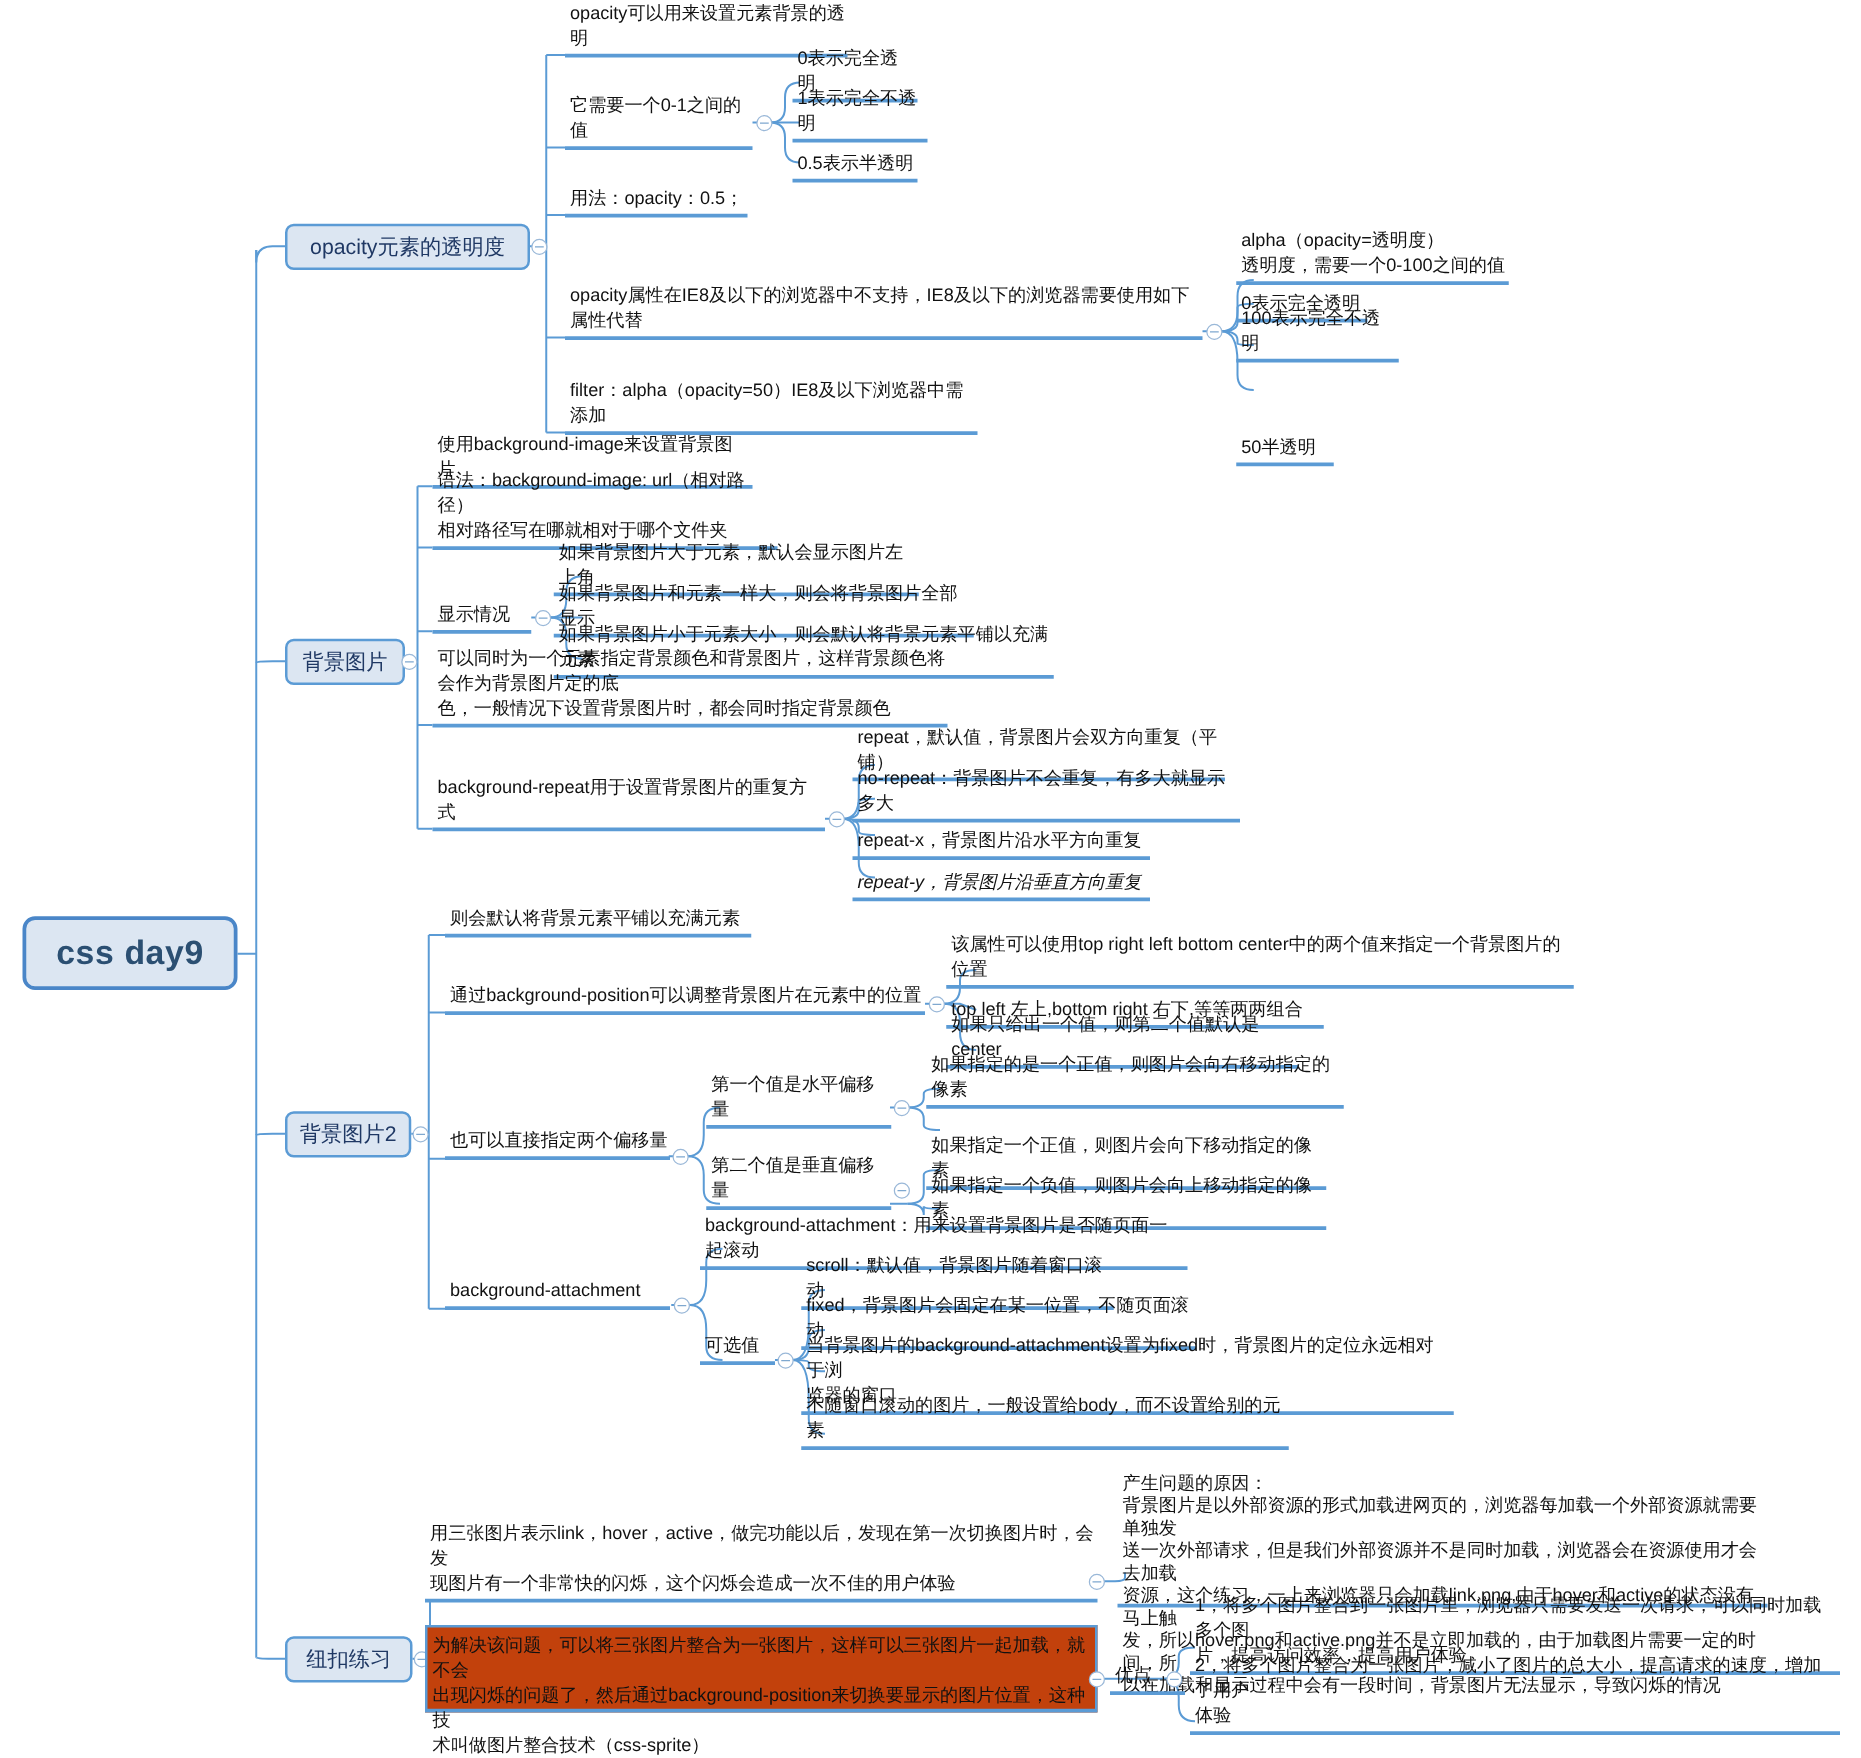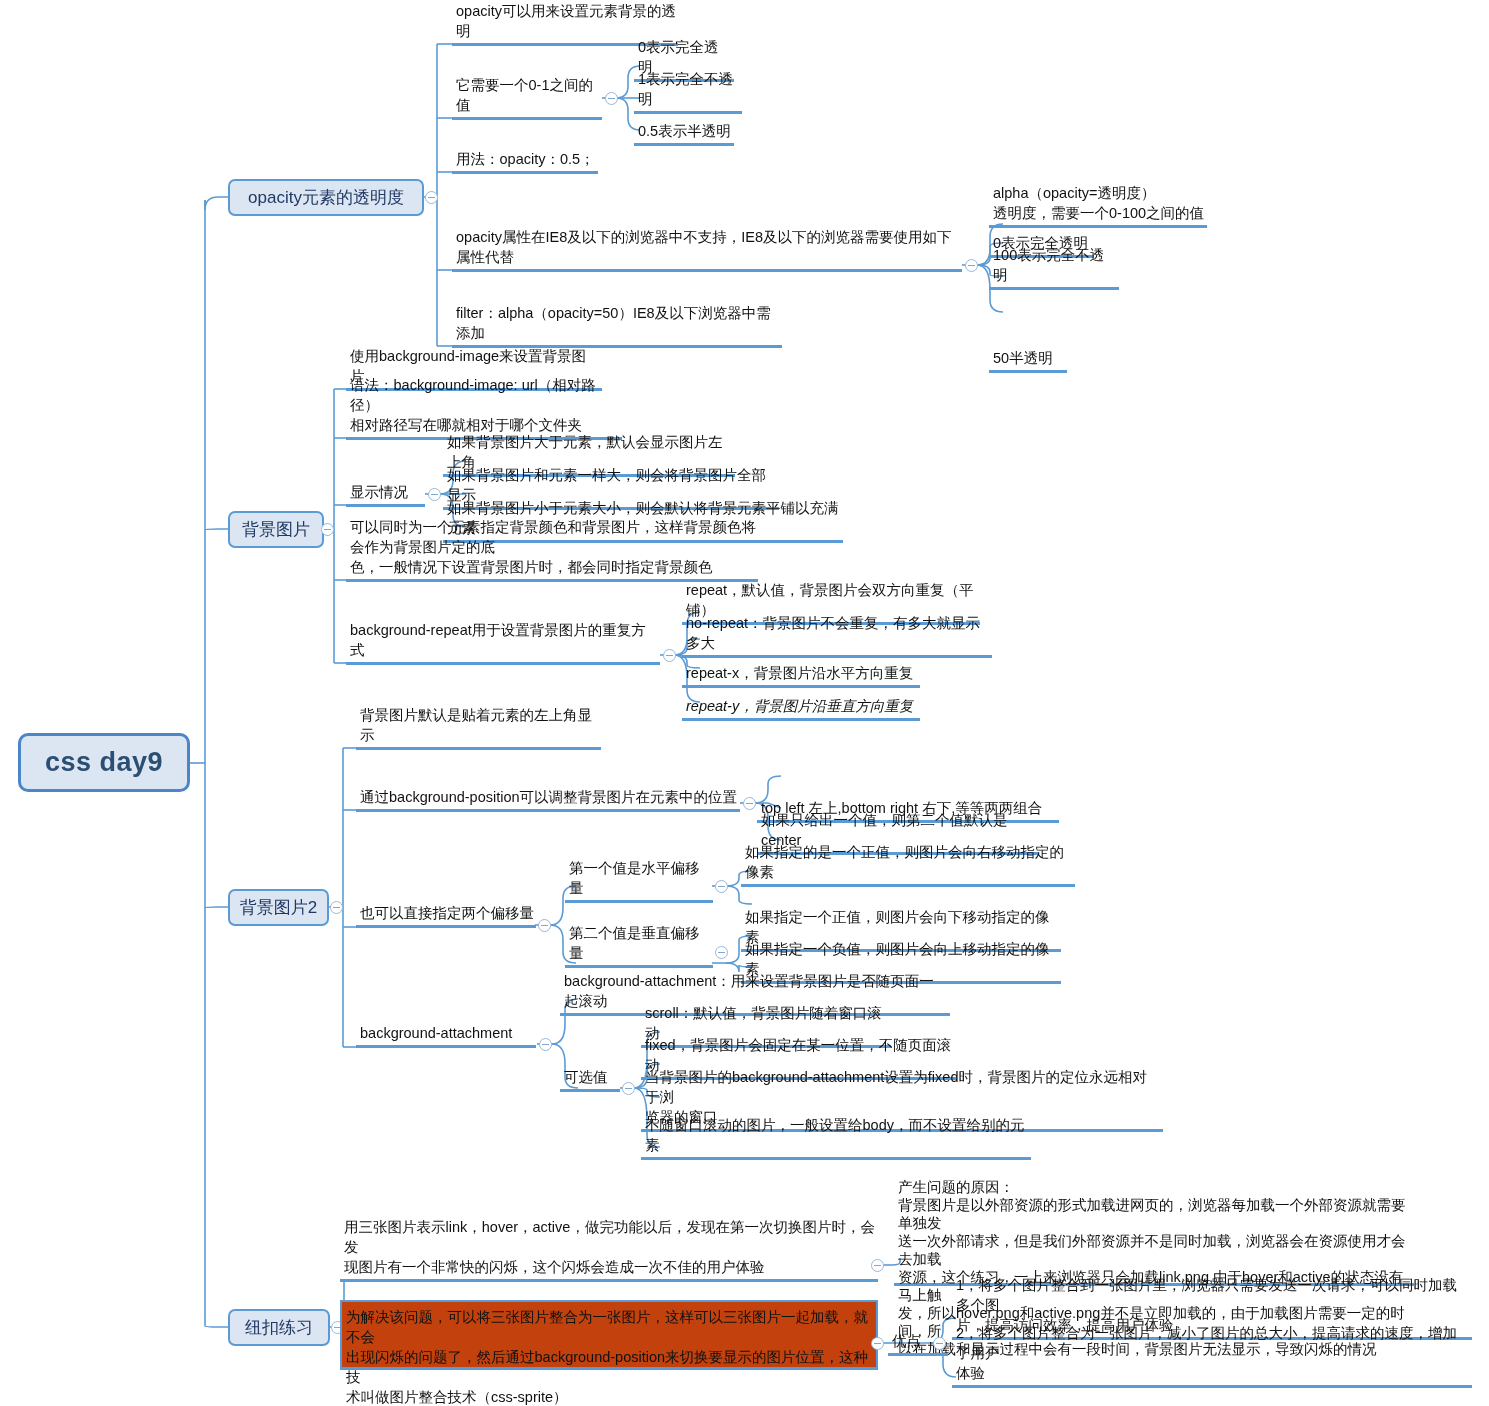--- a/index.html
+++ b/index.html
@@ -225,24 +225,25 @@
   <div class="topic" style="left:682px;top:597px;width:298px;height:28px;">repeat，默认值，背景图片会双方向重复（平铺）</div>
   <div class="topic" style="left:682px;top:630px;width:310px;height:28px;">no-repeat：背景图片不会重复，有多大就显示多大</div>
   <div class="topic" style="left:682px;top:660px;width:238px;height:28px;">repeat-x，背景图片沿水平方向重复</div>
   <div class="topic" style="left:682px;top:693px;width:238px;height:28px;font-style:italic;">repeat-y，背景图片沿垂直方向重复</div>
 
   <div class="branch" style="left:228px;top:889px;width:101px;height:37px;">
     <span>背景图片2</span>
   </div>
   <div class="toggle" style="left:330px;top:901px;"></div>
 
-  <div class="topic" style="left:356px;top:722px;width:245px;height:28px;">背景图片默认是贴着元素的左上角显示</div>
+  <div class="topic" style="left:356px;top:722px;width:245px;height:28px;">则会默认将背景元素平铺以充满元素</div>
 
   <div class="topic" style="left:356px;top:784px;width:384px;height:28px;">通过background-position可以调整背景图片在元素中的位置</div>
   <div class="toggle" style="left:743px;top:797px;"></div>
+  <div class="topic" style="left:757px;top:763px;width:502px;height:28px;">该属性可以使用top right left bottom center中的两个值来指定一个背景图片的位置</div>
   <div class="topic" style="left:757px;top:795px;width:302px;height:28px;">top left 左上,bottom right 右下,等等两两组合</div>
   <div class="topic" style="left:757px;top:827px;width:282px;height:28px;">如果只给出一个值，则第二个值默认是center</div>
 
   <div class="topic" style="left:356px;top:900px;width:180px;height:28px;">也可以直接指定两个偏移量</div>
   <div class="toggle" style="left:538px;top:919px;"></div>
   <div class="topic" style="left:565px;top:875px;width:148px;height:28px;">第一个值是水平偏移量</div>
   <div class="toggle" style="left:715px;top:880px;"></div>
   <div class="topic" style="left:741px;top:859px;width:334px;height:28px;">如果指定的是一个正值，则图片会向右移动指定的像素</div>
 
   <div class="topic" style="left:565px;top:940px;width:148px;height:28px;">第二个值是垂直偏移量</div>

